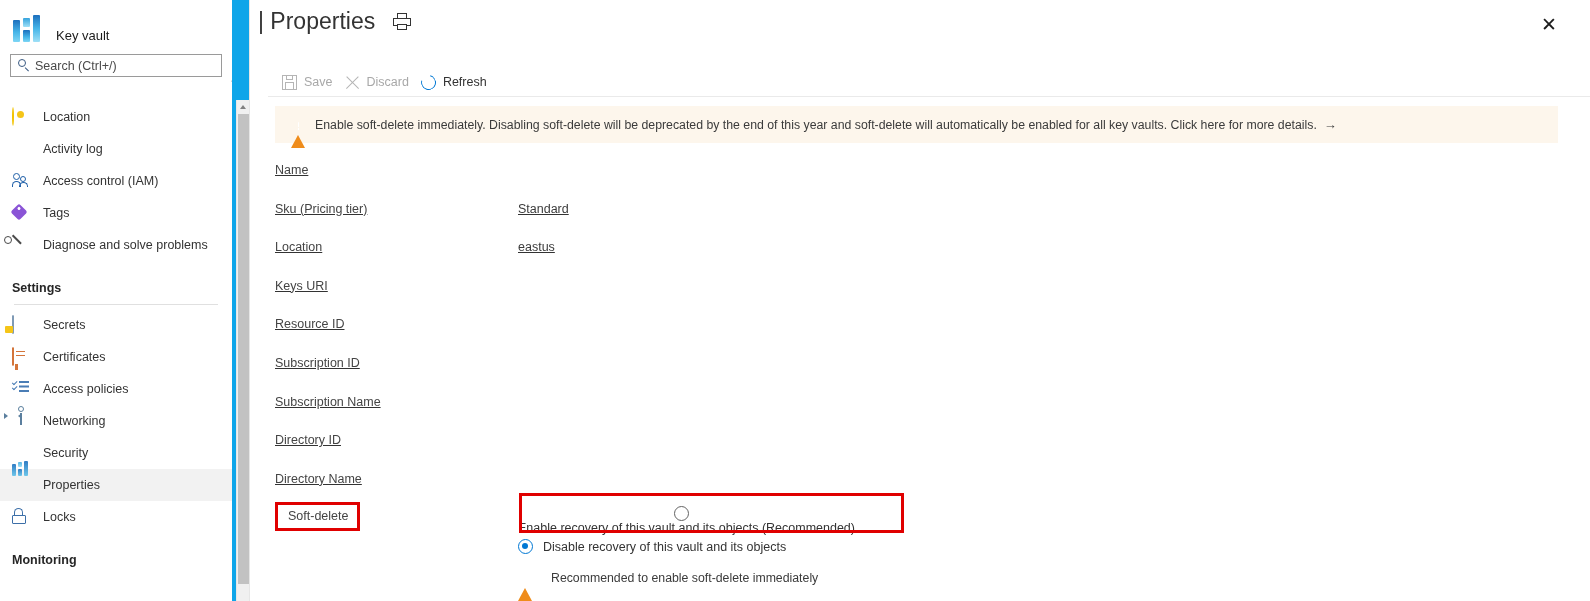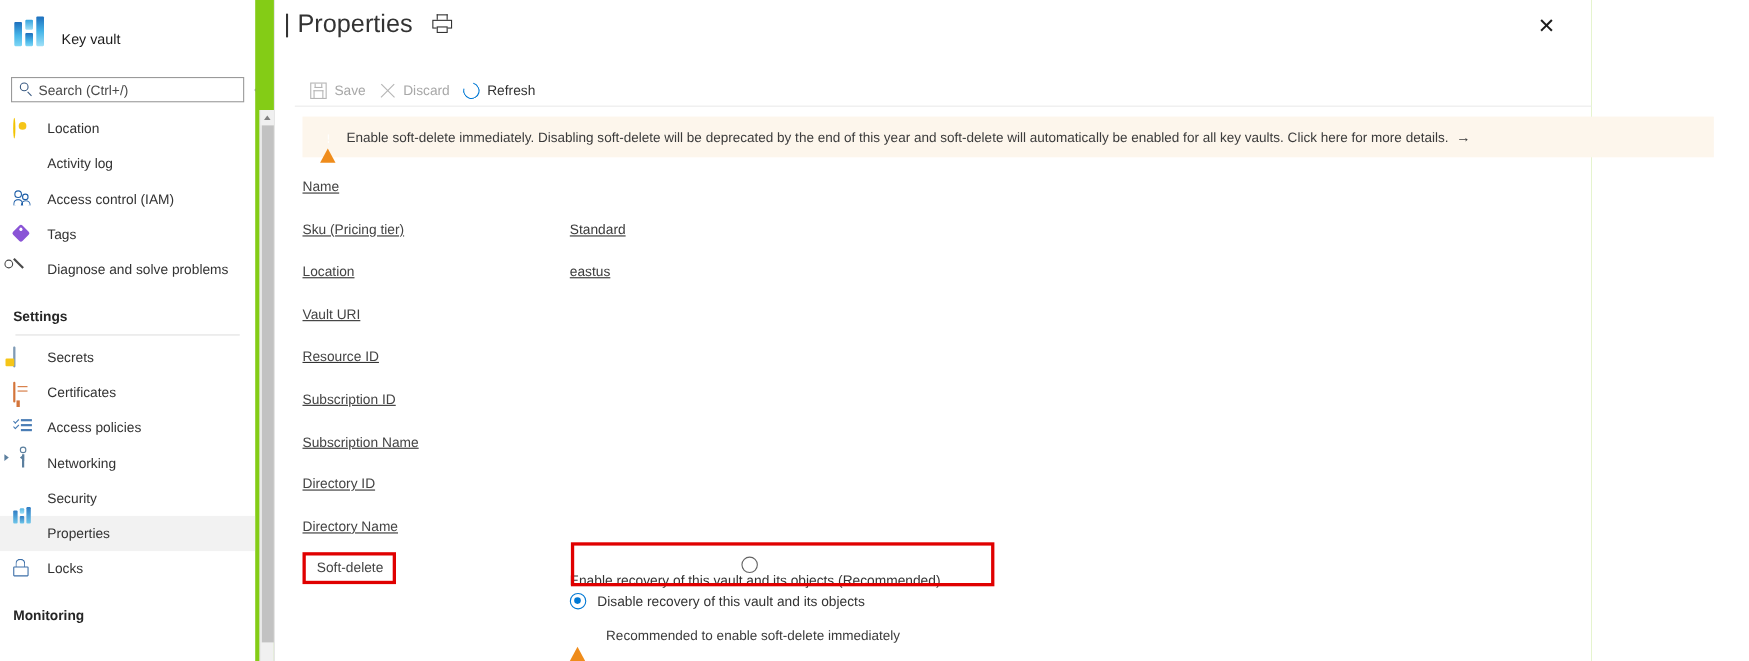--- a/index.html
+++ b/index.html
@@ -3,37 +3,37 @@
 <meta charset="utf-8">
 <style>
   * { box-sizing: border-box; margin: 0; padding: 0; }
   html, body {
     width: 1590px; height: 601px;
     background: #ffffff;
     font-family: "Liberation Sans", sans-serif;
     overflow: hidden;
     color: #333333;
   }
-  .app { position: relative; width: 1447px; height: 601px; background:#84cc16; }
+  .app { position: relative; width: 1590px; height: 601px; background:#0ea5e9; }
 
   
   .sidebar {
     position: absolute; left: 0; top: 0; width: 232px; height: 601px;
     background: #ffffff; overflow: hidden;
   }
   .brand { position: absolute; left: 12px; top: 12px; display: flex; align-items: flex-end; }
   .brand-icon { width: 32px; height: 32px; position: relative; }
   .bar { position: absolute; bottom: 2px; width: 7px; border-radius: 1px; }
   .bar1 { left: 1px;  height: 22px; background: linear-gradient(180deg,#1d6fbd 0%, #46b5e8 55%, #7ed6f5 100%); }
   .bar2 { left: 11px; height: 12px; background: linear-gradient(180deg,#1d6fbd 0%, #46b5e8 60%, #7ed6f5 100%); bottom: 2px;}
   .bar2b{ left: 11px; height: 9px;  background: linear-gradient(180deg,#35a3dd 0%, #9fe0f7 100%); bottom: 17px;}
   .bar3 { left: 21px; height: 27px; background: linear-gradient(180deg,#1d6fbd 0%, #46b5e8 50%, #9fe0f7 100%); }
   .brand-label { font-size: 13px; color: #1b1b1b; margin-left: 12px; padding-bottom: 1px; }
 
-  .search-wrap { position: absolute; left: 10px; top: 70px; width: 212px; height: 23px; }
+  .search-wrap { position: absolute; left: 10px; top: 54px; width: 212px; height: 23px; }
   .search-box {
     width: 212px; height: 23px; border: 1px solid #9a9a9a; background: #fff;
     display: flex; align-items: center; padding-left: 6px;
   }
   .search-ico { width: 13px; height: 13px; position: relative; flex: none; margin-right: 5px; }
   .search-ico .ring { position: absolute; left: 1px; top: 0px; width: 8px; height: 8px; border: 1.3px solid #3a5a82; border-radius: 50%; }
   .search-ico .stem { position: absolute; left: 8px; top: 8px; width: 5px; height: 1.3px; background: #3a5a82; transform: rotate(45deg); transform-origin: left center; }
   .search-text { font-size: 12.5px; color: #4a4a4a; }
   .collapse-btn {
     position: absolute; left: 231px; top: 73px; font-size: 14px; color: #4a4a4a;
@@ -382,21 +382,21 @@
     </div>
     <div class="prop-row">
       <div class="prop-label">Sku (Pricing tier)</div>
       <div class="prop-value">Standard</div>
     </div>
     <div class="prop-row">
       <div class="prop-label">Location</div>
       <div class="prop-value">eastus</div>
     </div>
     <div class="prop-row">
-      <div class="prop-label">Vault URI</div>
+      <div class="prop-label">Keys URI</div>
       <div class="prop-value"></div>
     </div>
     <div class="prop-row">
       <div class="prop-label">Resource ID</div>
       <div class="prop-value"></div>
     </div>
     <div class="prop-row">
       <div class="prop-label">Subscription ID</div>
       <div class="prop-value"></div>
     </div>

